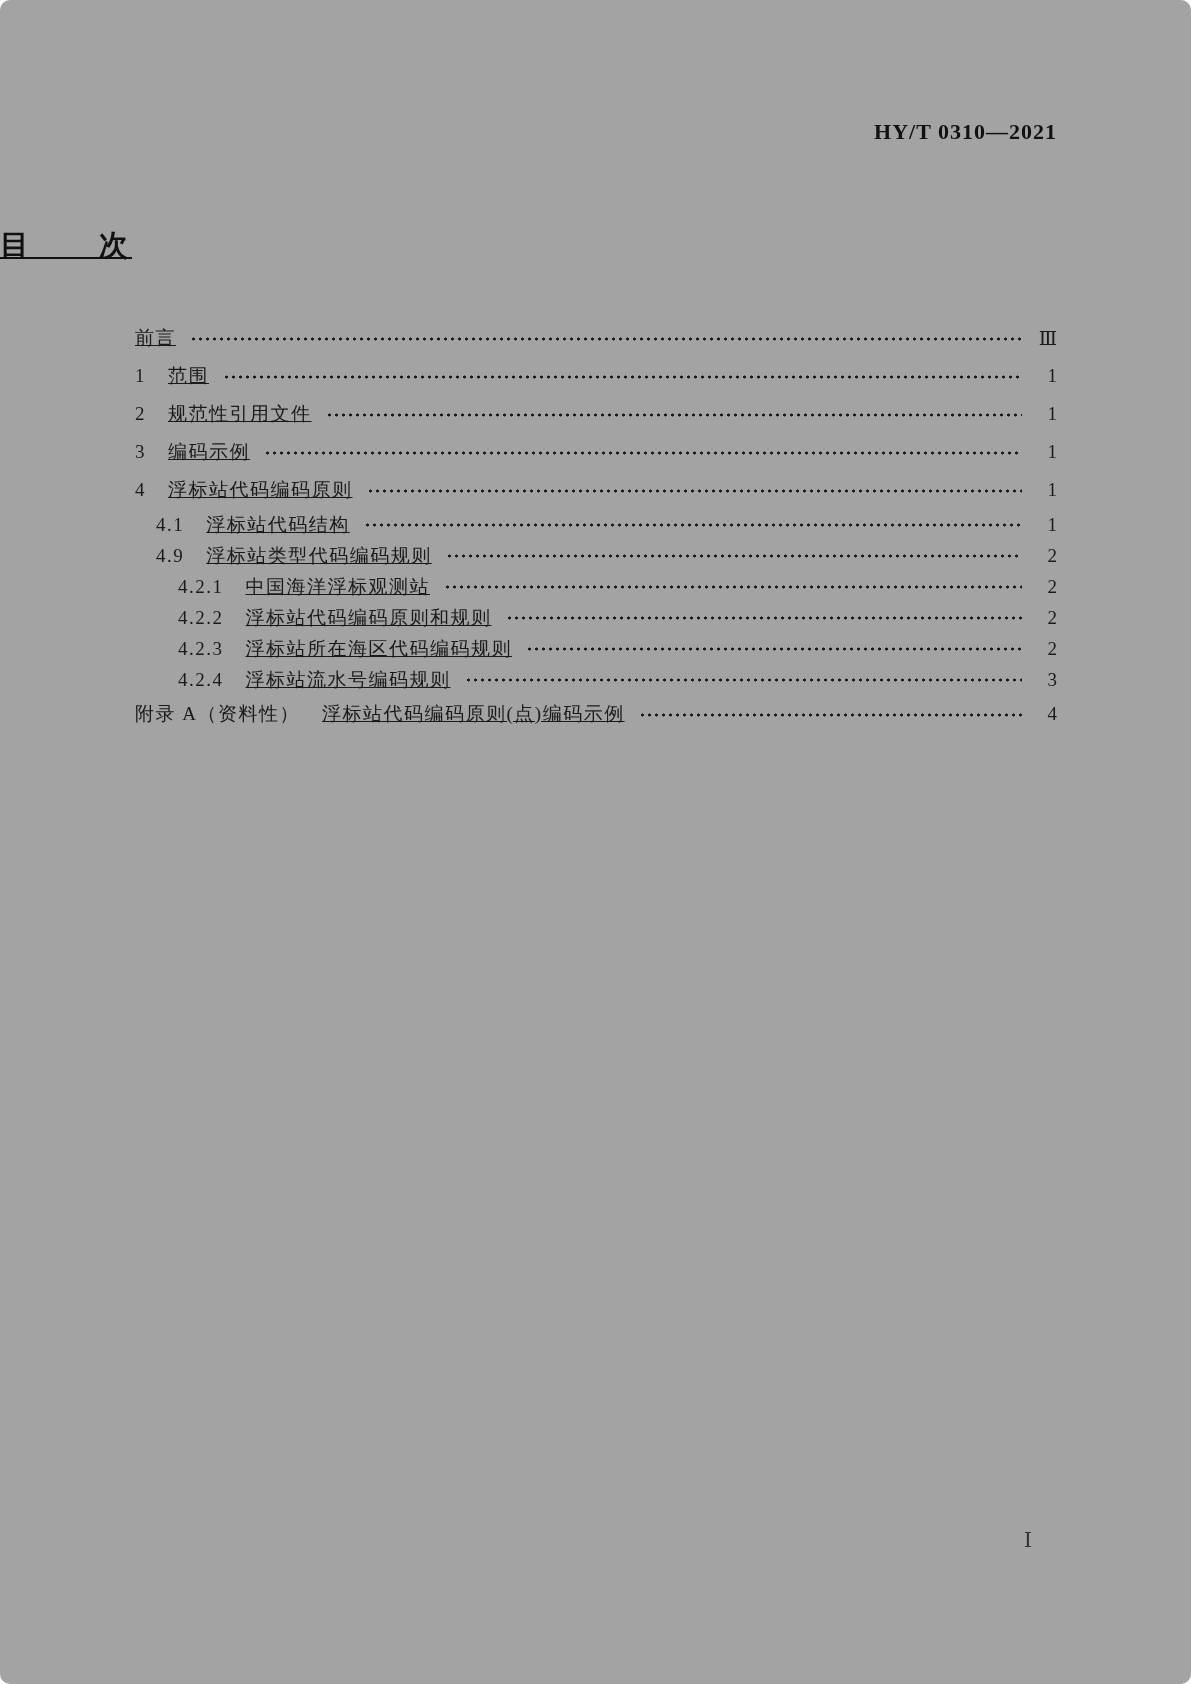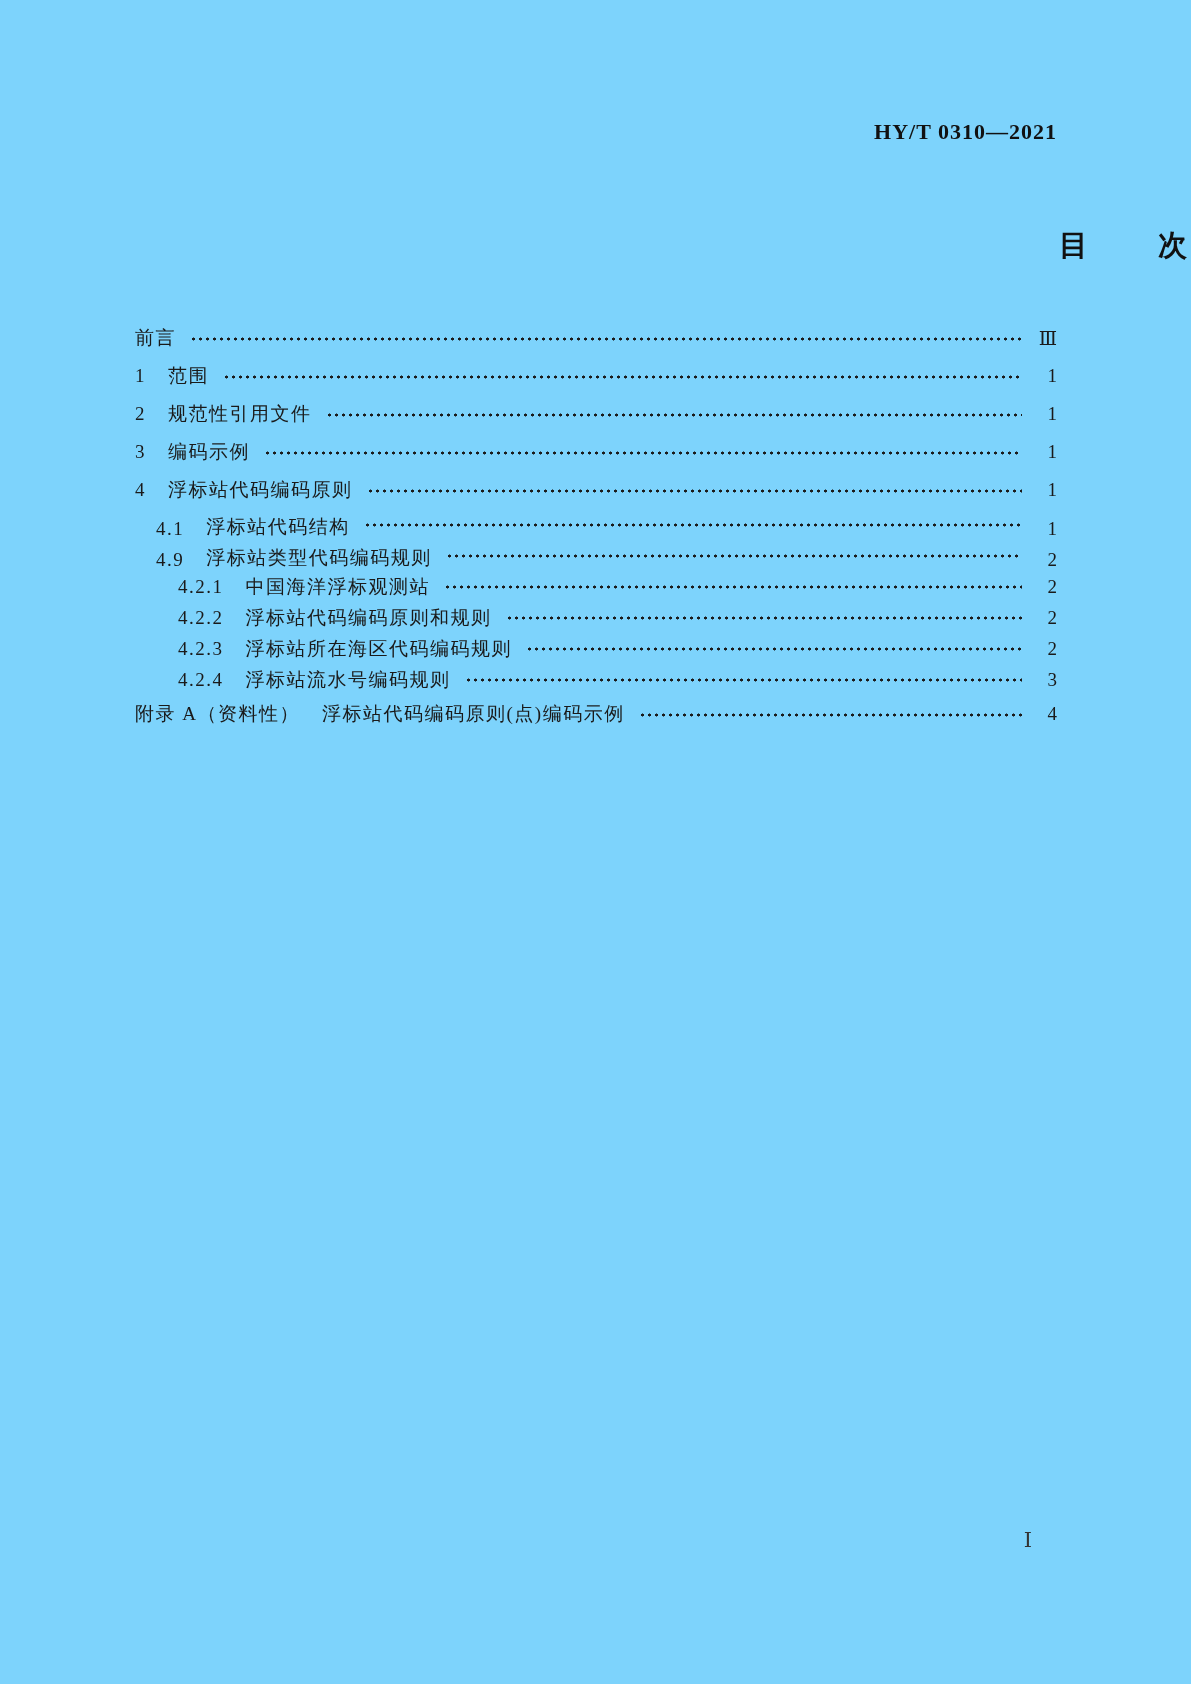--- a/index.html
+++ b/index.html
@@ -5,69 +5,71 @@
   * { margin: 0; padding: 0; box-sizing: border-box; }
   html, body { background: #ffffff; }
   body {
     font-family: "Liberation Serif", "DejaVu Serif", serif;
     color: #1a1a1a;
   }
   .page {
     position: relative;
     width: 1191px;
     height: 1684px;
-    background: #7dd3fc;
+    background: #a3a3a3;
     overflow: hidden;
+    border-radius: 10px;
   }
   
   .doc-code {
     position: absolute;
     top: 119px;
     right: 134px;
     font-family: "Liberation Serif", "DejaVu Serif", serif;
     font-weight: bold;
     font-size: 22px;
     letter-spacing: 1px;
     color: #111;
     white-space: nowrap;
   }
   
   .doc-title {
     position: absolute;
     top: 226px;
     left: 0;
     width: 100%;
-    text-align: right;
+    text-align: left;
     font-family: "DejaVu Sans", "Liberation Sans", sans-serif;
     font-weight: bold;
     font-size: 29px;
     letter-spacing: 4px;
     color: #111;
     white-space: pre;
+    text-decoration: underline;
   }
   
   .toc {
     position: absolute;
     top: 319px;
     left: 135px;
     width: 922px;
     font-size: 19px;
     letter-spacing: 1.5px;
   }
   .toc-row {
     display: flex;
     align-items: center;
     white-space: nowrap;
   }
   .lv0 { height: 38px; }
-  .lv1 { height: 31px; padding-left: 21px; align-items: flex-end; }
+  .lv1 { height: 31px; padding-left: 21px; }
   .lv2 { height: 31px; padding-left: 43px; }
   .num { flex: 0 0 auto; margin-right: 22px; }
   .num:empty { display: none; }
-  .label { flex: 0 0 auto; }
+  .label { flex: 0 0 auto; text-decoration: underline; }
   .leader {
     flex: 1 1 auto;
     align-self: stretch;
     margin-left: 12px;
     margin-right: 9px;
     background-image: radial-gradient(circle, #1b1b1b 1.35px, transparent 1.7px);
     background-size: 7px 8px;
     background-repeat: repeat-x;
     background-position: 2px 54%;
   }

